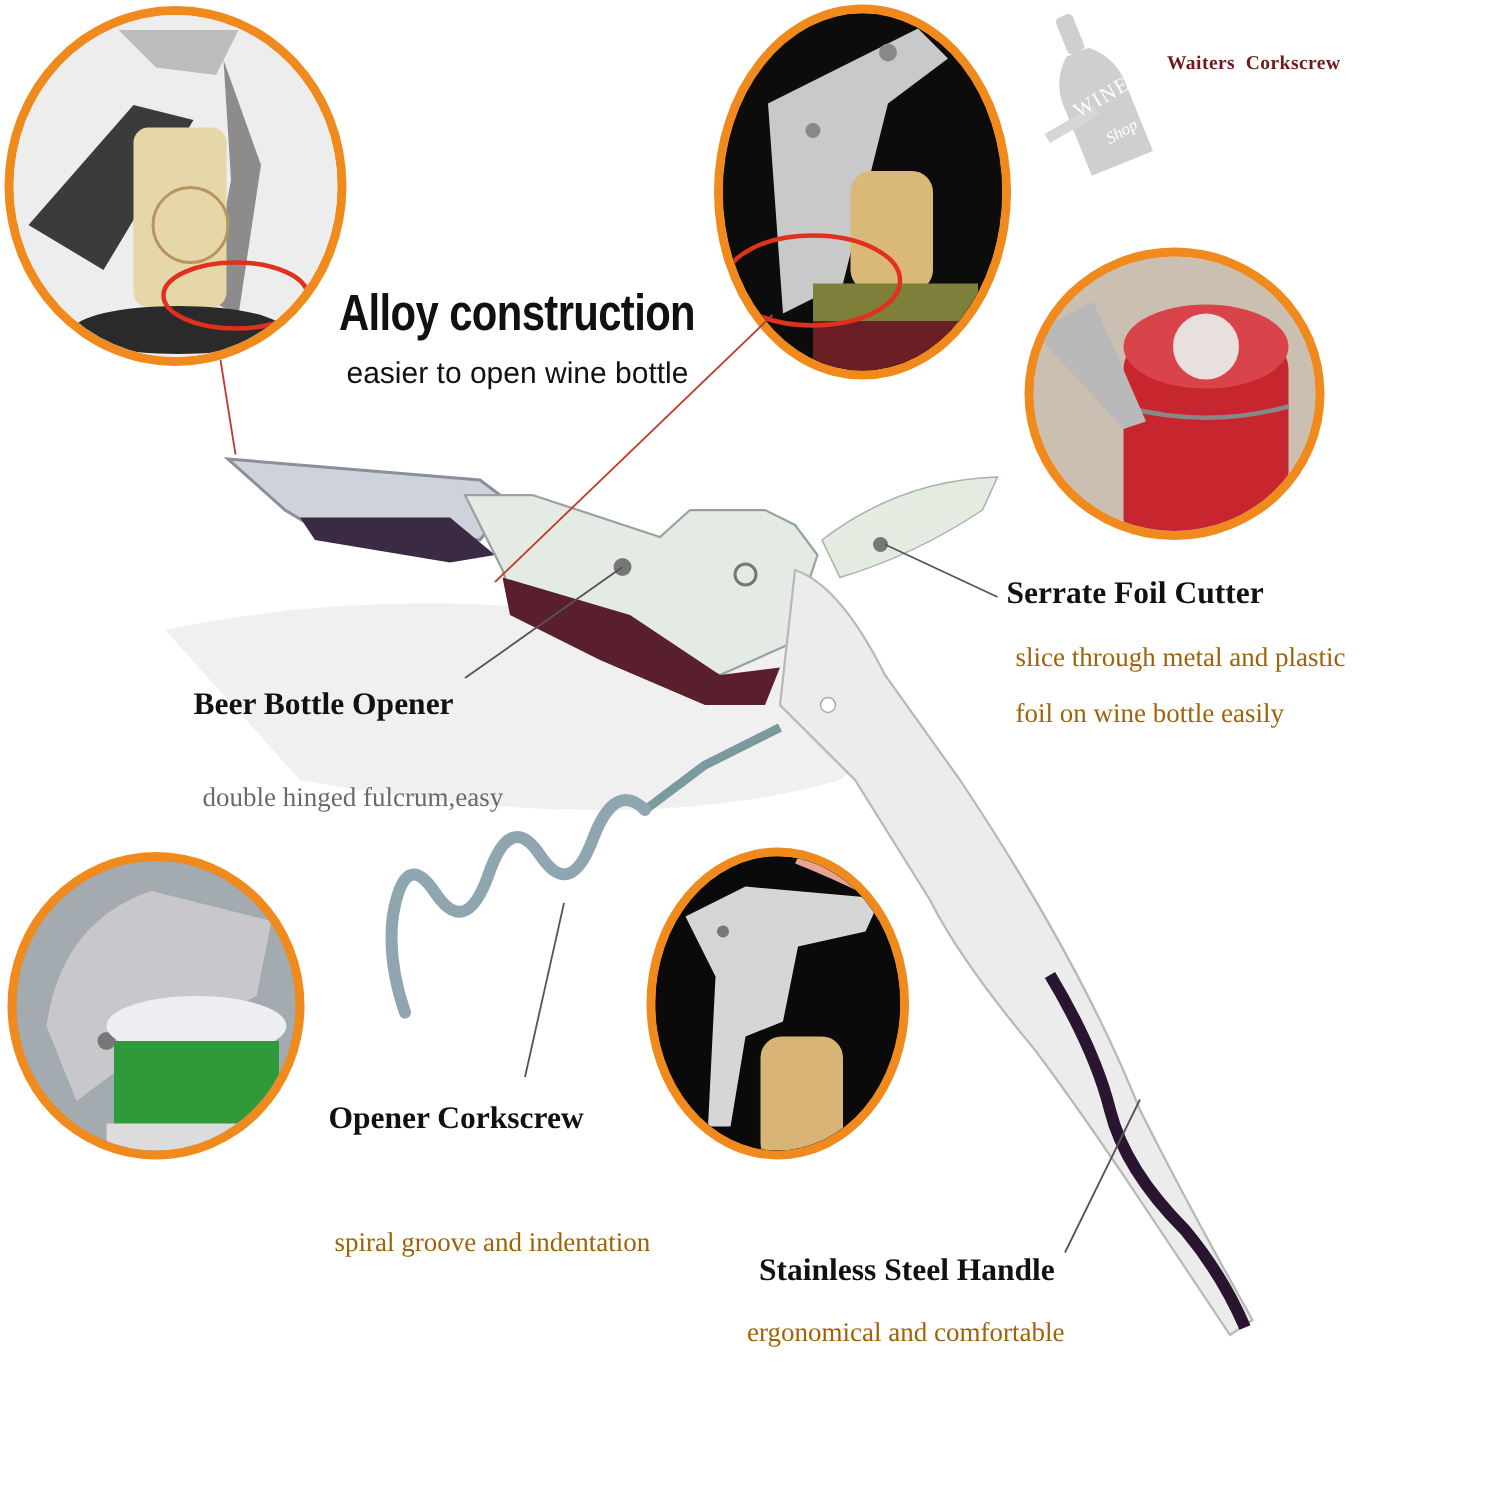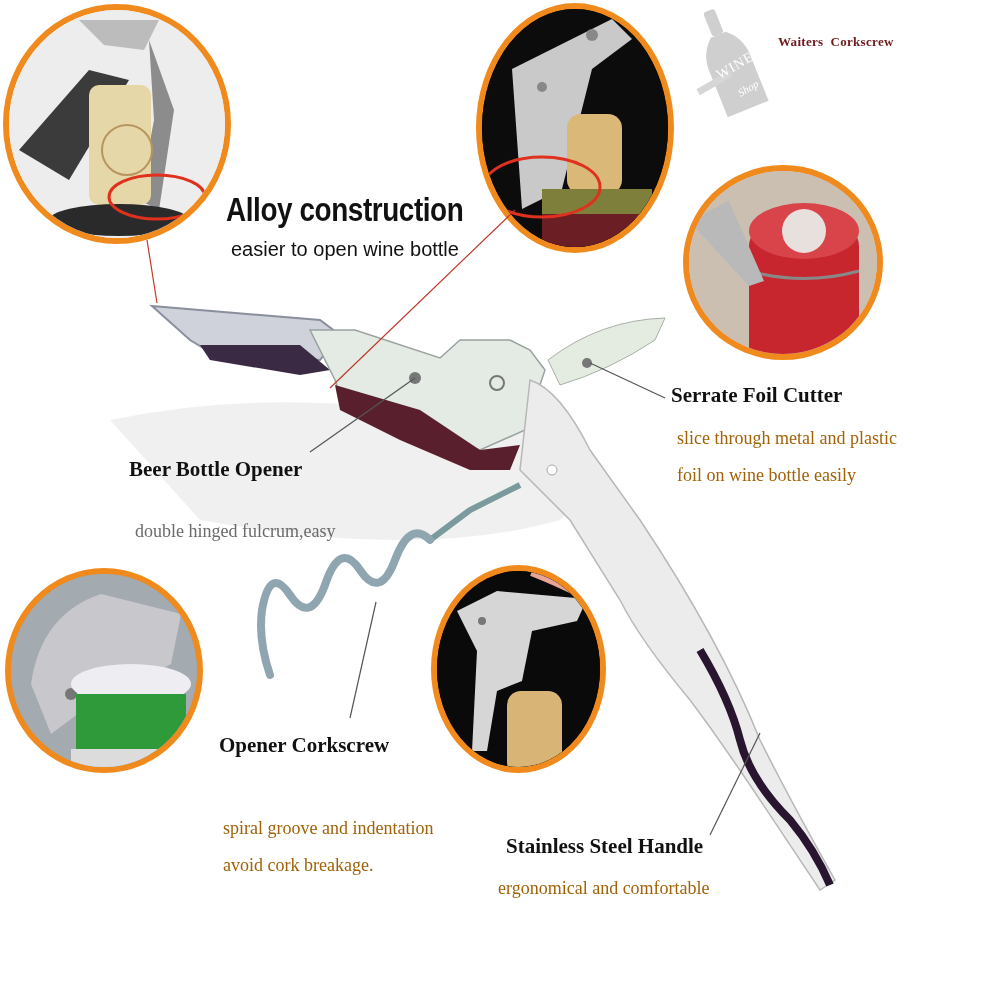--- a/index.html
+++ b/index.html
@@ -128,19 +128,18 @@
 </div>
 
 <div class="feat-title" style="left:129px;top:457px;">Beer Bottle Opener</div>
 <div class="feat-desc" style="left:135px;top:493px;color:#6a6a6a;margin-top:20px;">
   <div>double hinged fulcrum,easy</div>
 </div>
 
 <div class="feat-title" style="left:219px;top:733px;">Opener Corkscrew</div>
 <div class="feat-desc" style="left:223px;top:766px;margin-top:44px;">
   <div>spiral groove and indentation</div>
-  <div>avoid cork breakage.</div>
 </div>
 
 <div class="feat-title" style="left:493px;top:834px;margin-left:13px;">Stainless Steel Handle</div>
 <div class="feat-desc" style="left:498px;top:870px;">
   <div>ergonomical and comfortable</div>
 </div>
 
 </body></html>

